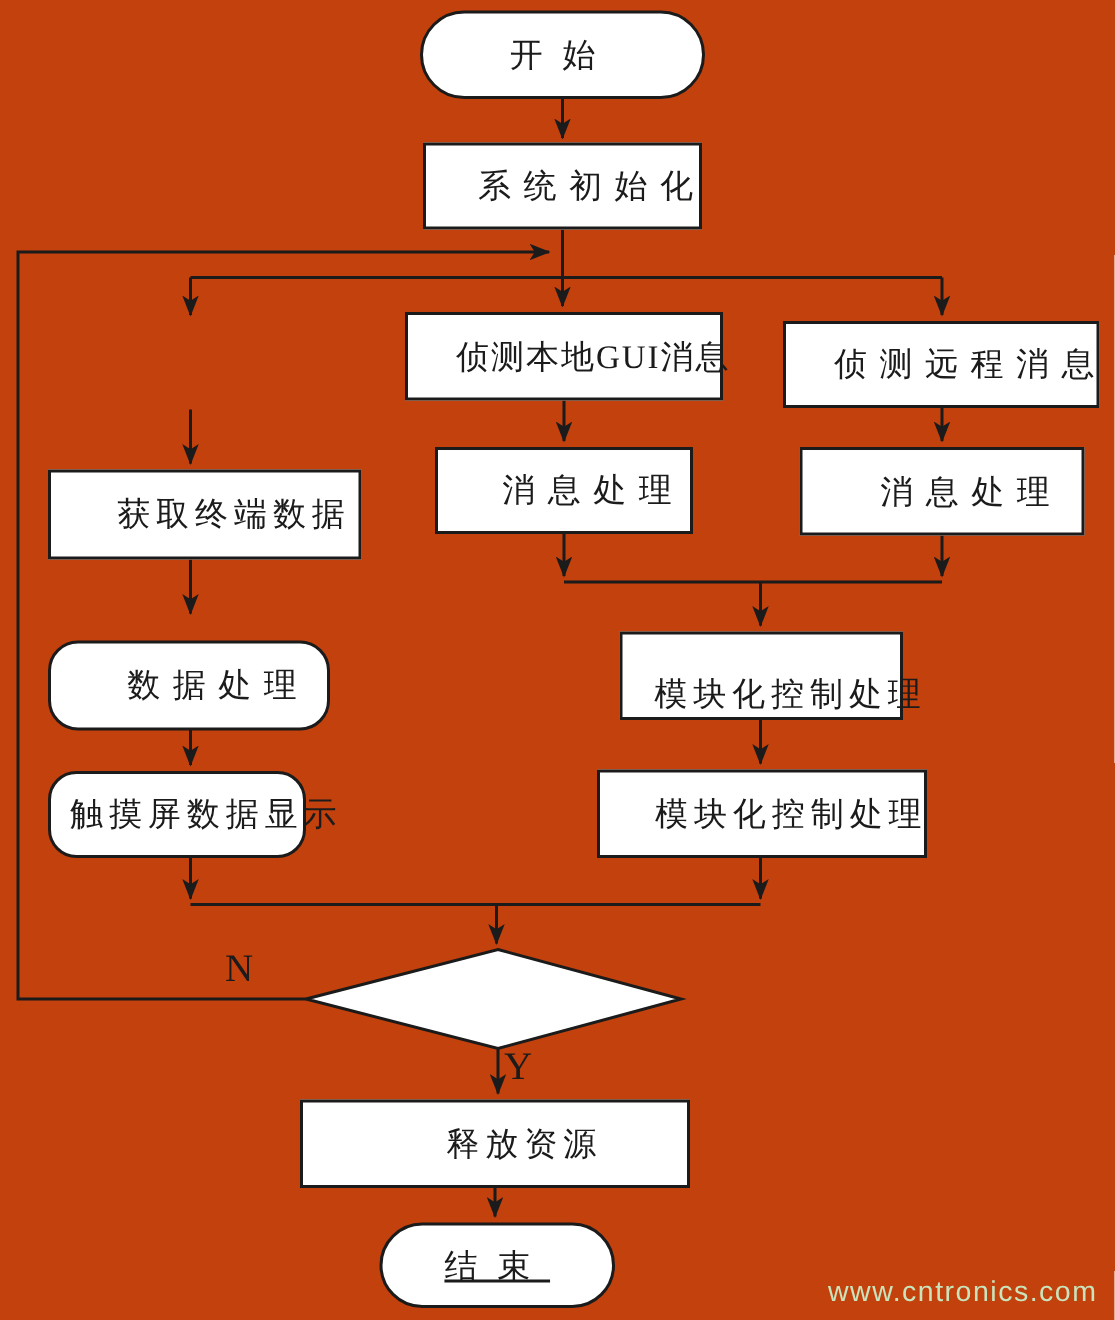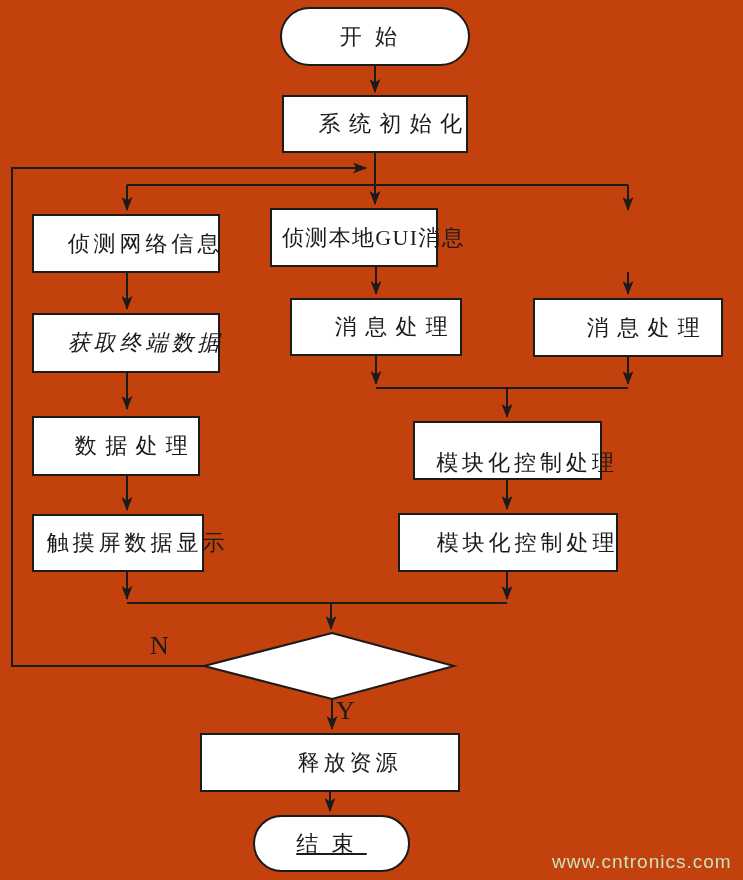--- a/index.html
+++ b/index.html
@@ -39,24 +39,24 @@
     left:552px;top:851px;
     font-family:"Liberation Sans","DejaVu Sans",sans-serif;
     font-size:19px;
     letter-spacing:1px;
     color:#c9e4bc;
   }
   
   #n-start        {left:280px;top:7px;  width:190px;height:59px;}
   #n-sys-init     {left:282px;top:95px; width:186px;height:58px;}
   #n-detect-net   {left:32px; top:214px;width:188px;height:59px;}
-  #n-get-term     {left:32px; top:313px;width:188px;height:60px;font-style:italic;}
-  #n-data-proc    {left:32px; top:416px;width:168px;height:60px;}
-  #n-touch-disp   {left:32px; top:514px;width:172px;height:58px;}
-  #n-detect-gui   {left:270px;top:208px;width:168px;height:59px;font-family:Liberation Serif, serif;}
+  #n-get-term     {left:32px; top:313px;width:209px;height:60px;}
+  #n-data-proc    {left:32px; top:427px;width:188px;height:60px;border-radius:20px;}
+  #n-touch-disp   {left:32px; top:514px;width:172px;height:58px;border-radius:19px;}
+  #n-detect-gui   {left:270px;top:208px;width:212px;height:59px;font-family:Liberation Serif, serif;}
   #n-msg-local    {left:290px;top:298px;width:172px;height:58px;}
   #n-detect-remote{left:522px;top:214px;width:211px;height:58px;}
   #n-msg-remote   {left:533px;top:298px;width:190px;height:59px;}
   #n-modular      {left:413px;top:421px;width:189px;height:59px;align-items:flex-end;}
   #n-send-term    {left:398px;top:513px;width:220px;height:59px;}
   #n-decision     {left:231px;top:651px;width:200px;height:30px;}
   #n-release      {left:200px;top:733px;width:260px;height:59px;}
   #n-end          {left:253px;top:815px;width:157px;height:57px;border-radius:29px;text-decoration:underline;}
   #lbl-n{left:150px;top:631px;}
   #lbl-y{left:336px;top:696px;}
@@ -100,23 +100,20 @@
   </svg>
 
   <div class="node terminator ls3" id="n-start">
     <span>开始</span>
   </div>
 
   <div class="node process ls2" id="n-sys-init">
     <span>系统初始化</span>
   </div>
 
-  <div class="node process ls1" id="n-detect-net">
-    <span>侦测网络信息</span>
-  </div>
 
   <div class="node process ls1" id="n-get-term">
     <span>获取终端数据</span>
   </div>
 
   <div class="node process ls2" id="n-data-proc">
     <span>数据处理</span>
   </div>
 
   <div class="node process ls1" id="n-touch-disp">
@@ -124,20 +121,23 @@
   </div>
 
   <div class="node process ls0" id="n-detect-gui">
     <span>侦测本地GUI消息</span>
   </div>
 
   <div class="node process ls2" id="n-msg-local">
     <span>消息处理</span>
   </div>
 
+  <div class="node process ls2" id="n-detect-remote">
+    <span>侦测远程消息</span>
+  </div>
 
   <div class="node process ls2" id="n-msg-remote">
     <span>消息处理</span>
   </div>
 
   <div class="node process ls1" id="n-modular">
     <span>模块化控制处理</span>
   </div>
 
   <div class="node process ls1" id="n-send-term">

